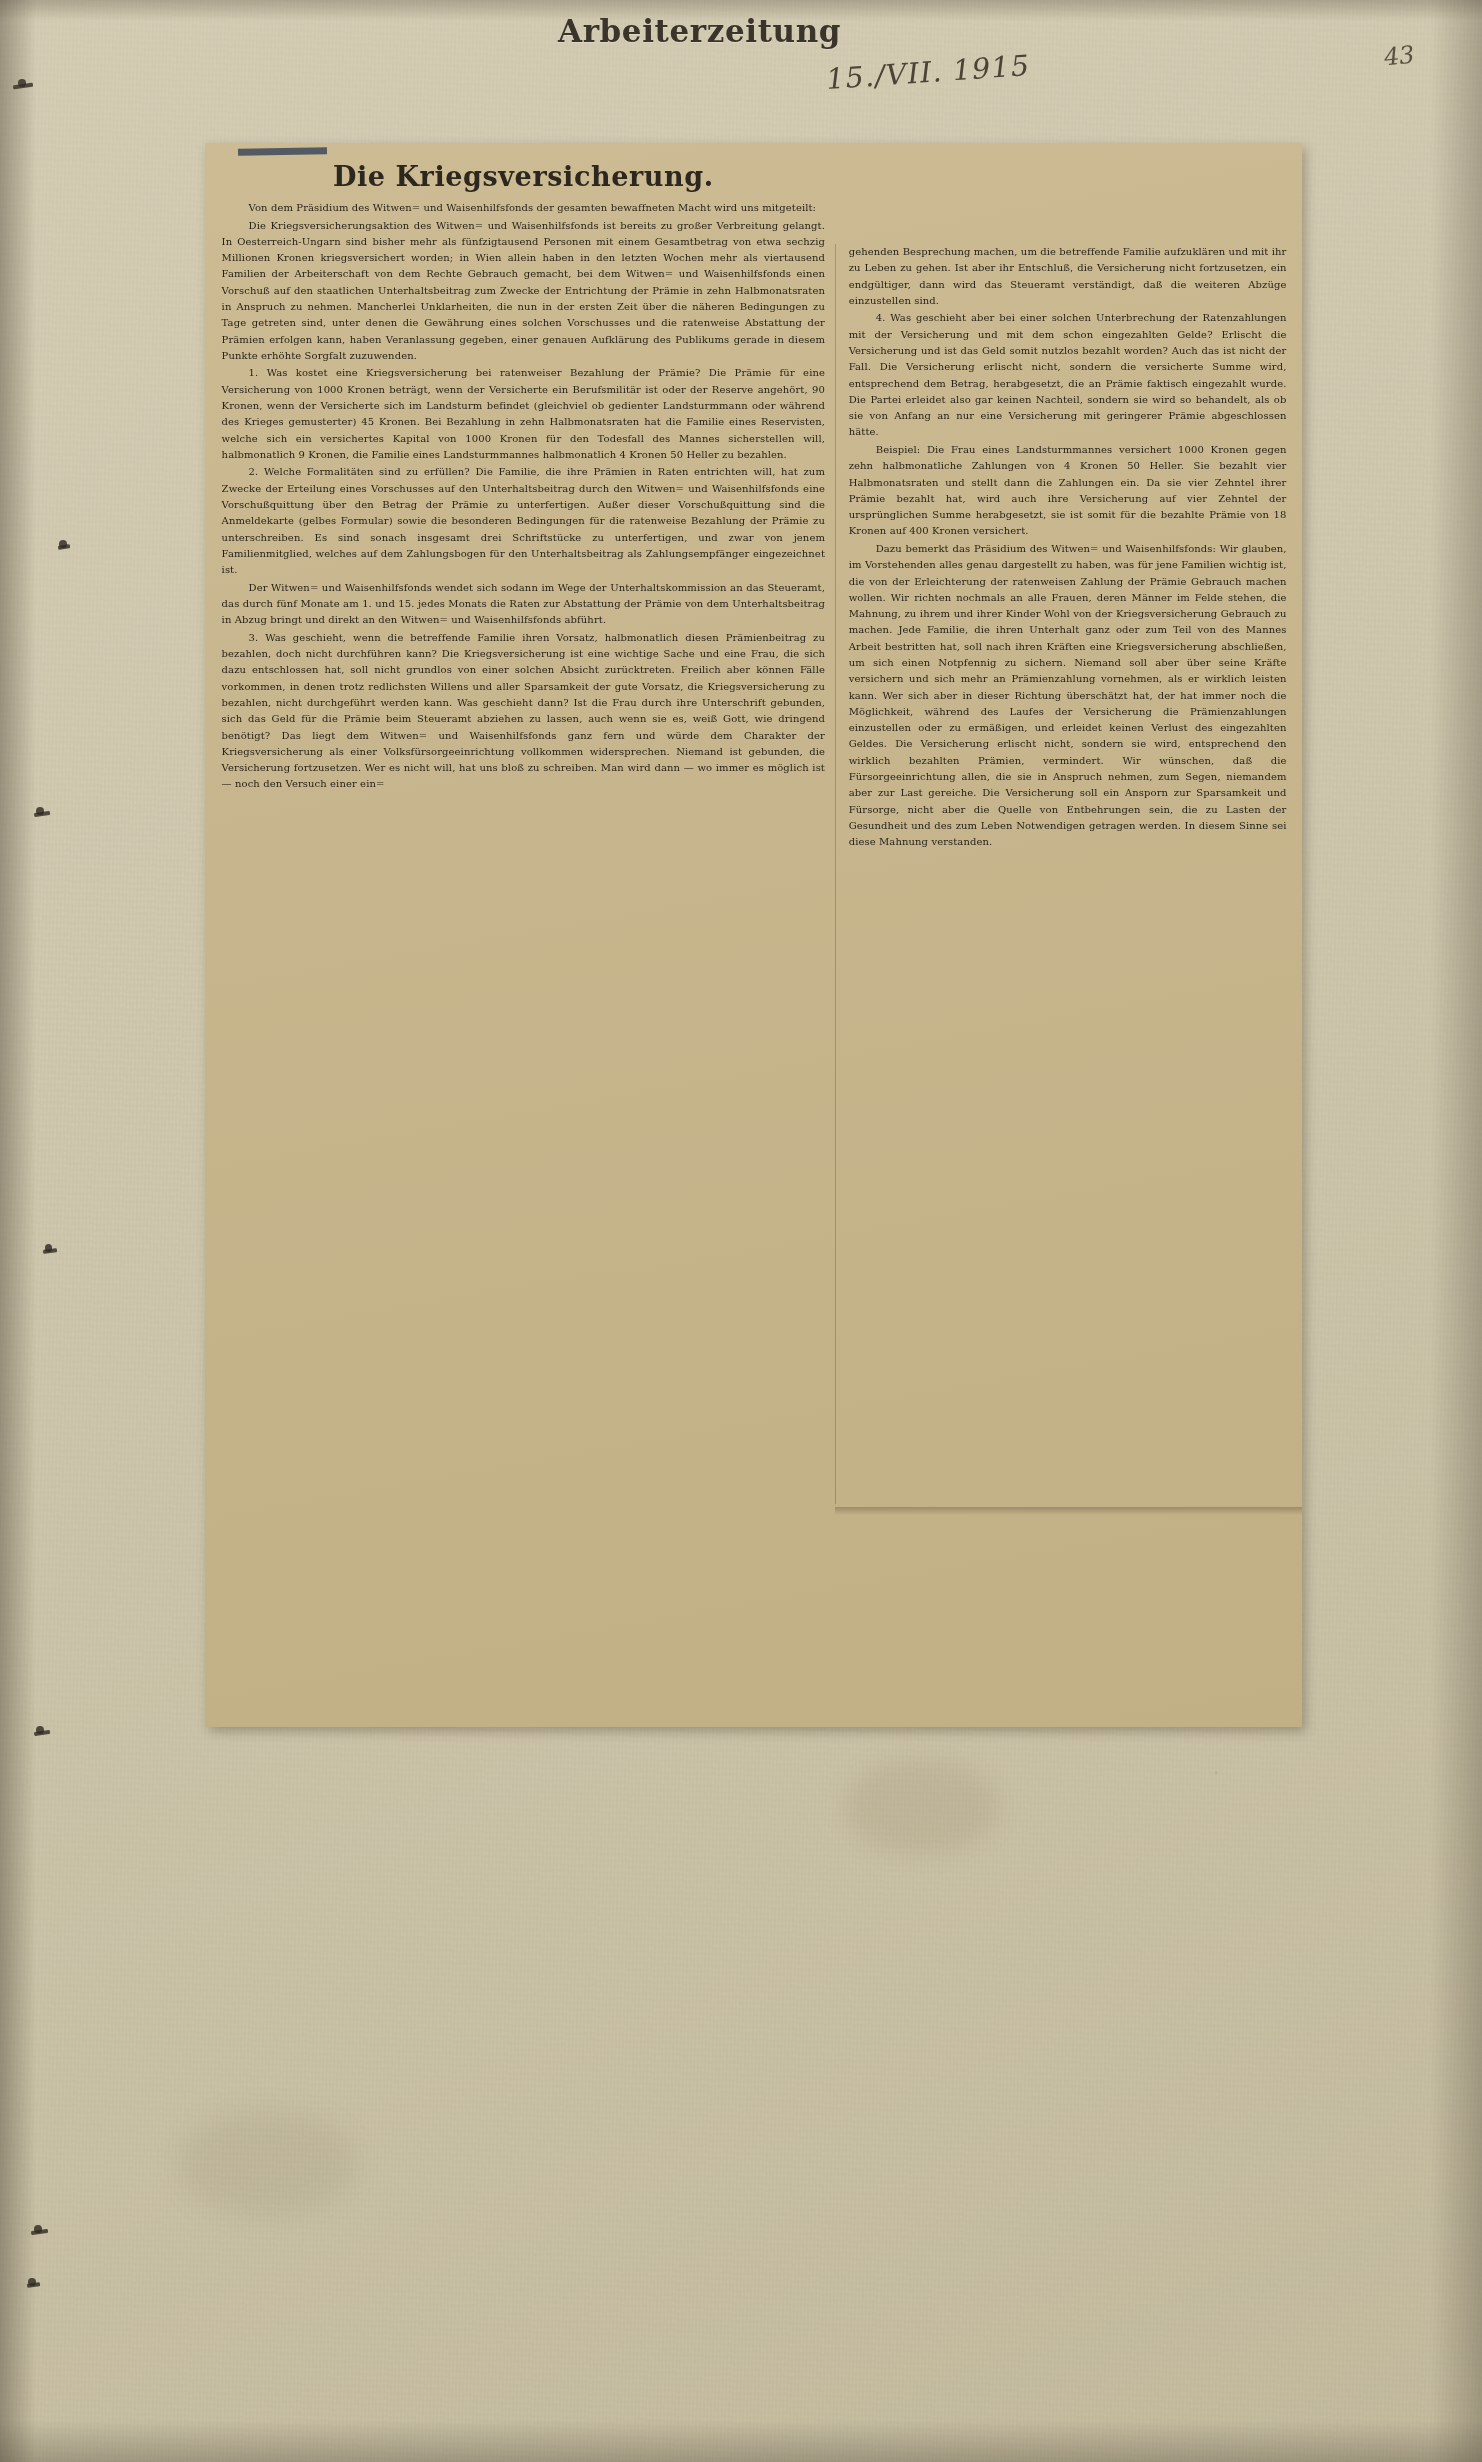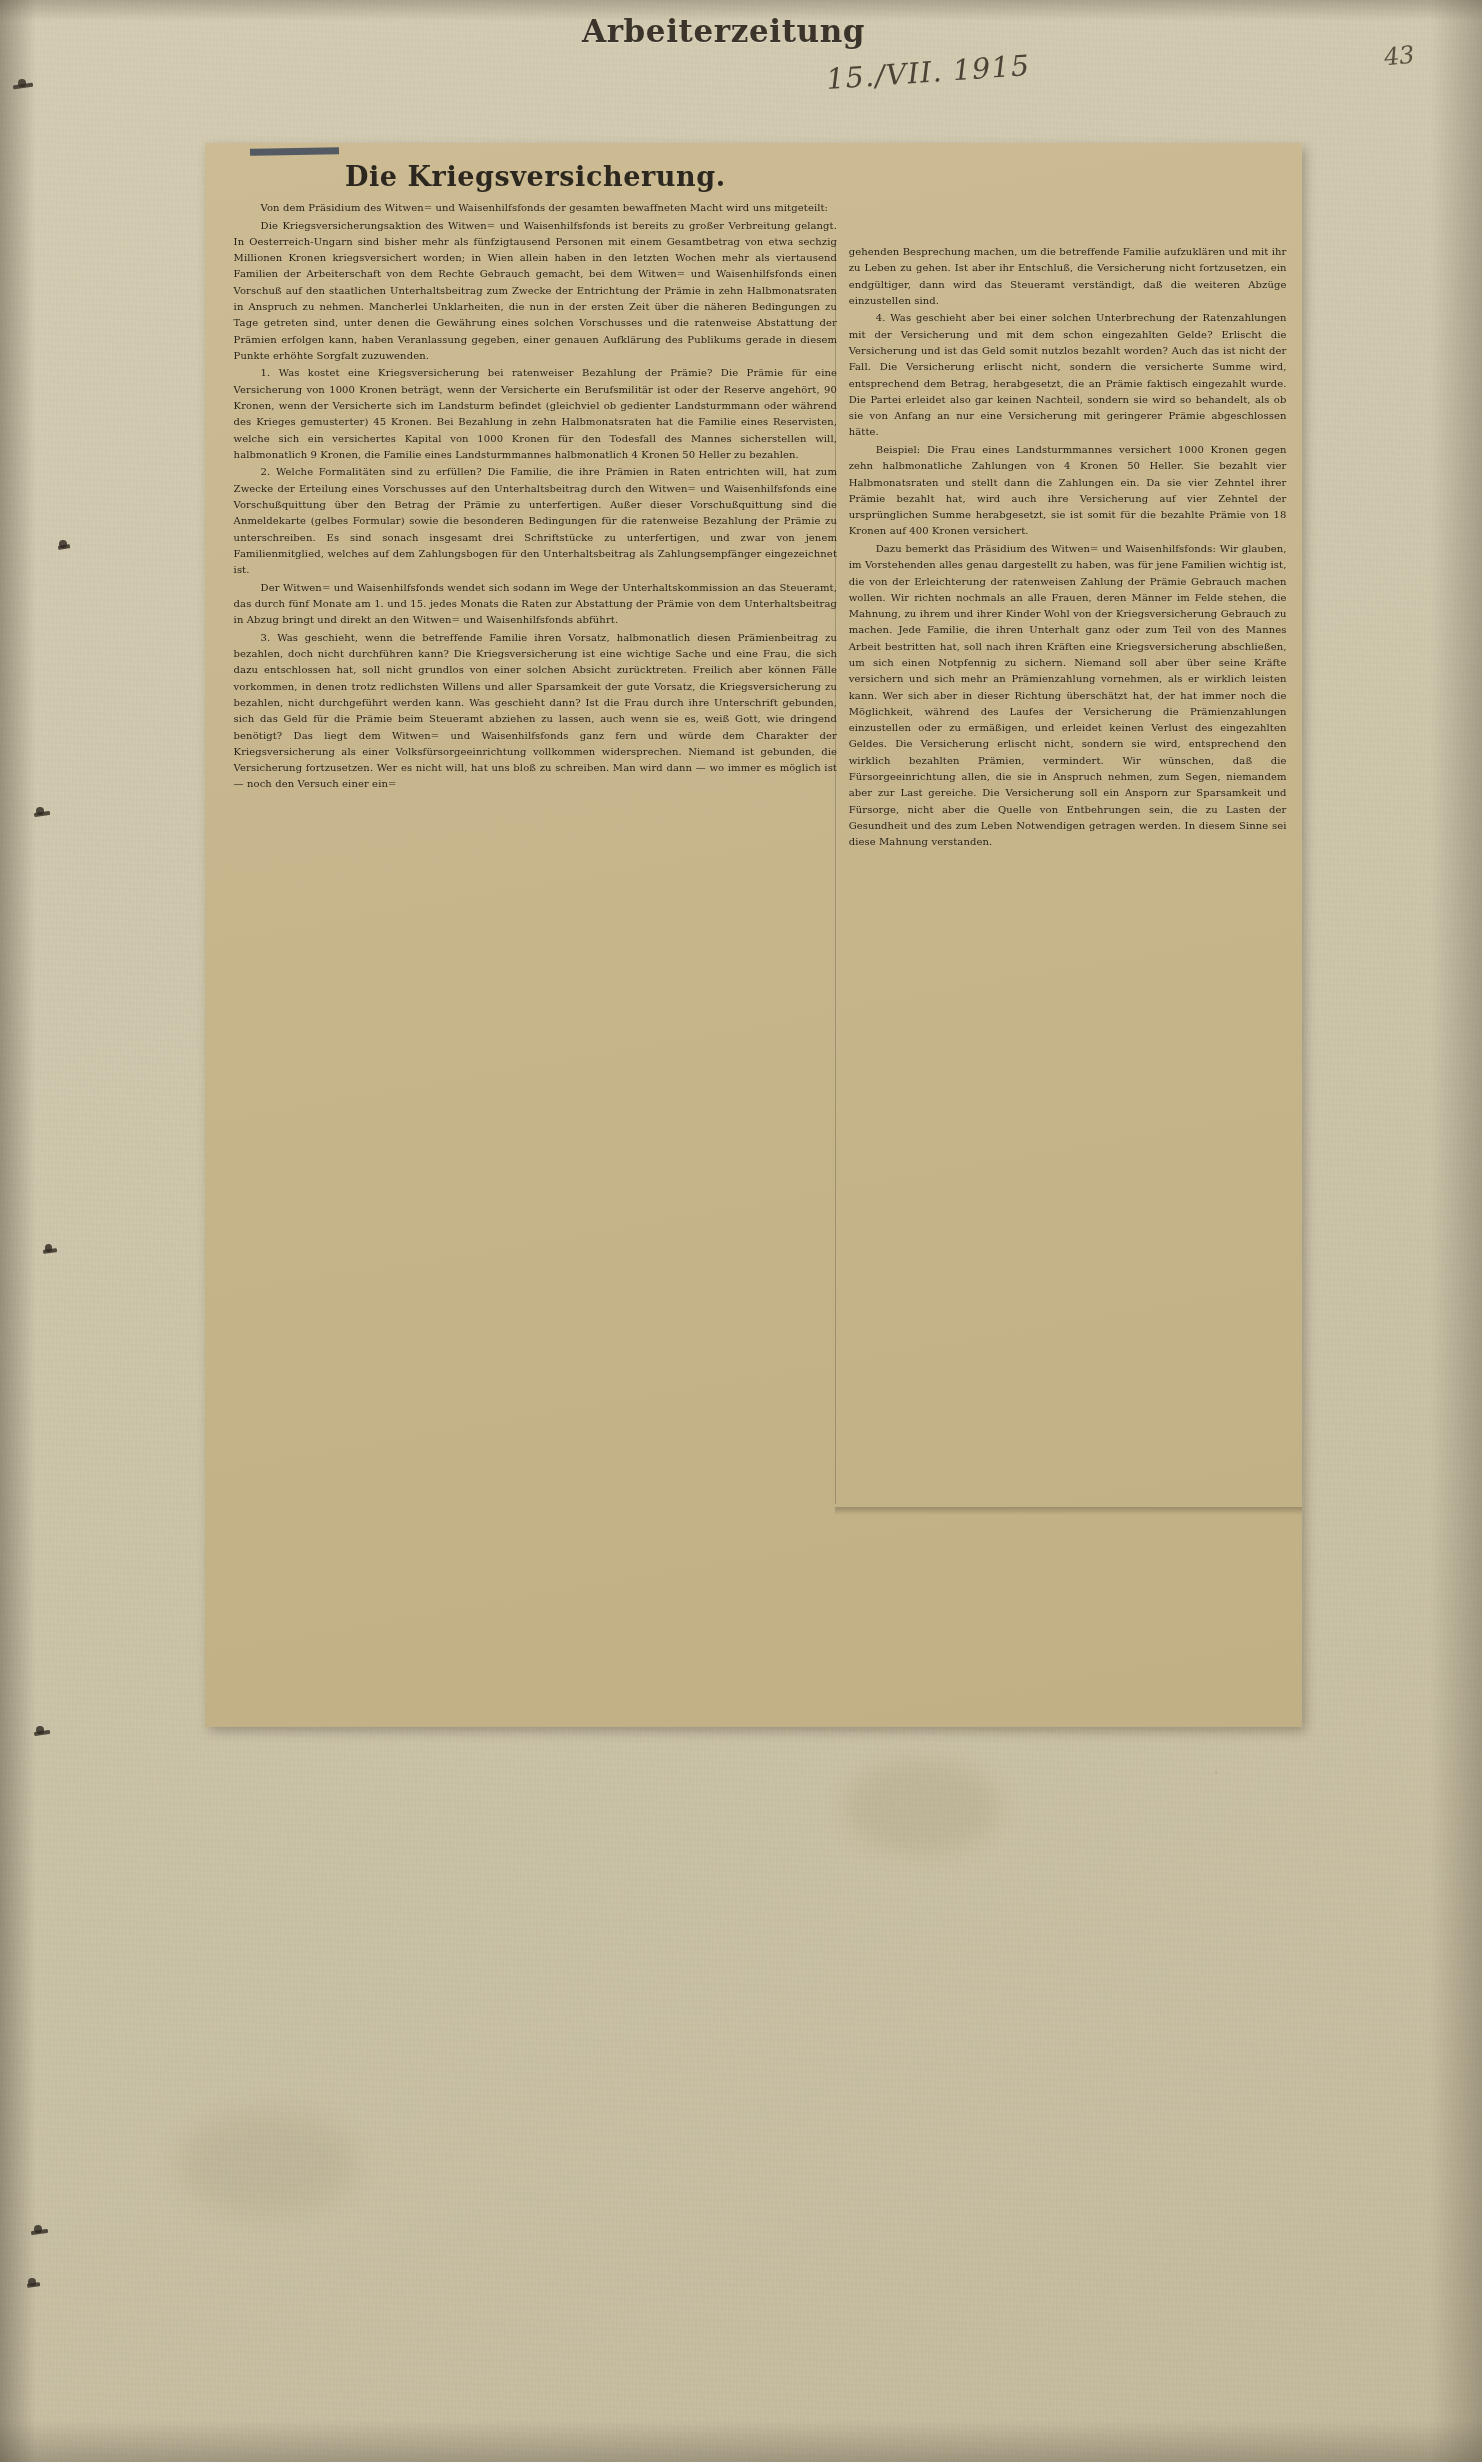--- a/index.html
+++ b/index.html
@@ -75,21 +75,21 @@
     left: 5.3px; top: 2.4px;
     width: 7.7px; height: 7.7px;
     background: #2e2820;
     border-radius: 50%;
     opacity: .8;
   }
 
   
   .masthead {
     position: absolute;
-    left: 582px;
+    left: 558px;
     top: 13px;
     font-family: "DejaVu Serif", serif;
     font-weight: bold;
     font-size: 31px;
     letter-spacing: 0.6px;
     color: #3b342a;
     text-shadow: 0 0.6px 0 rgba(255,255,255,0.25);
   }
   .date-hand {
     position: absolute;
@@ -118,21 +118,21 @@
     position: absolute;
     left: 205px;
     top: 143px;
     width: 1097px;
     background: #c9b88f;
     background-image: linear-gradient(170deg, #cdbc93 0%, #c7b68d 40%, #c1af85 100%);
     box-shadow: 3.6px 4.8px 10.7px rgba(60,52,38,0.35);
   }
   .clip-col-left {
     position: absolute;
-    left: 12px; top: 0;
+    left: 0; top: 0;
     width: 633px;
     height: 1584px;
     padding: 10.7px 13px 6px 16.6px;
     box-sizing: border-box;
   }
   .clip-col-right {
     position: absolute;
     left: 633px; top: 95px;
     width: 464px;
     height: 1269px;

